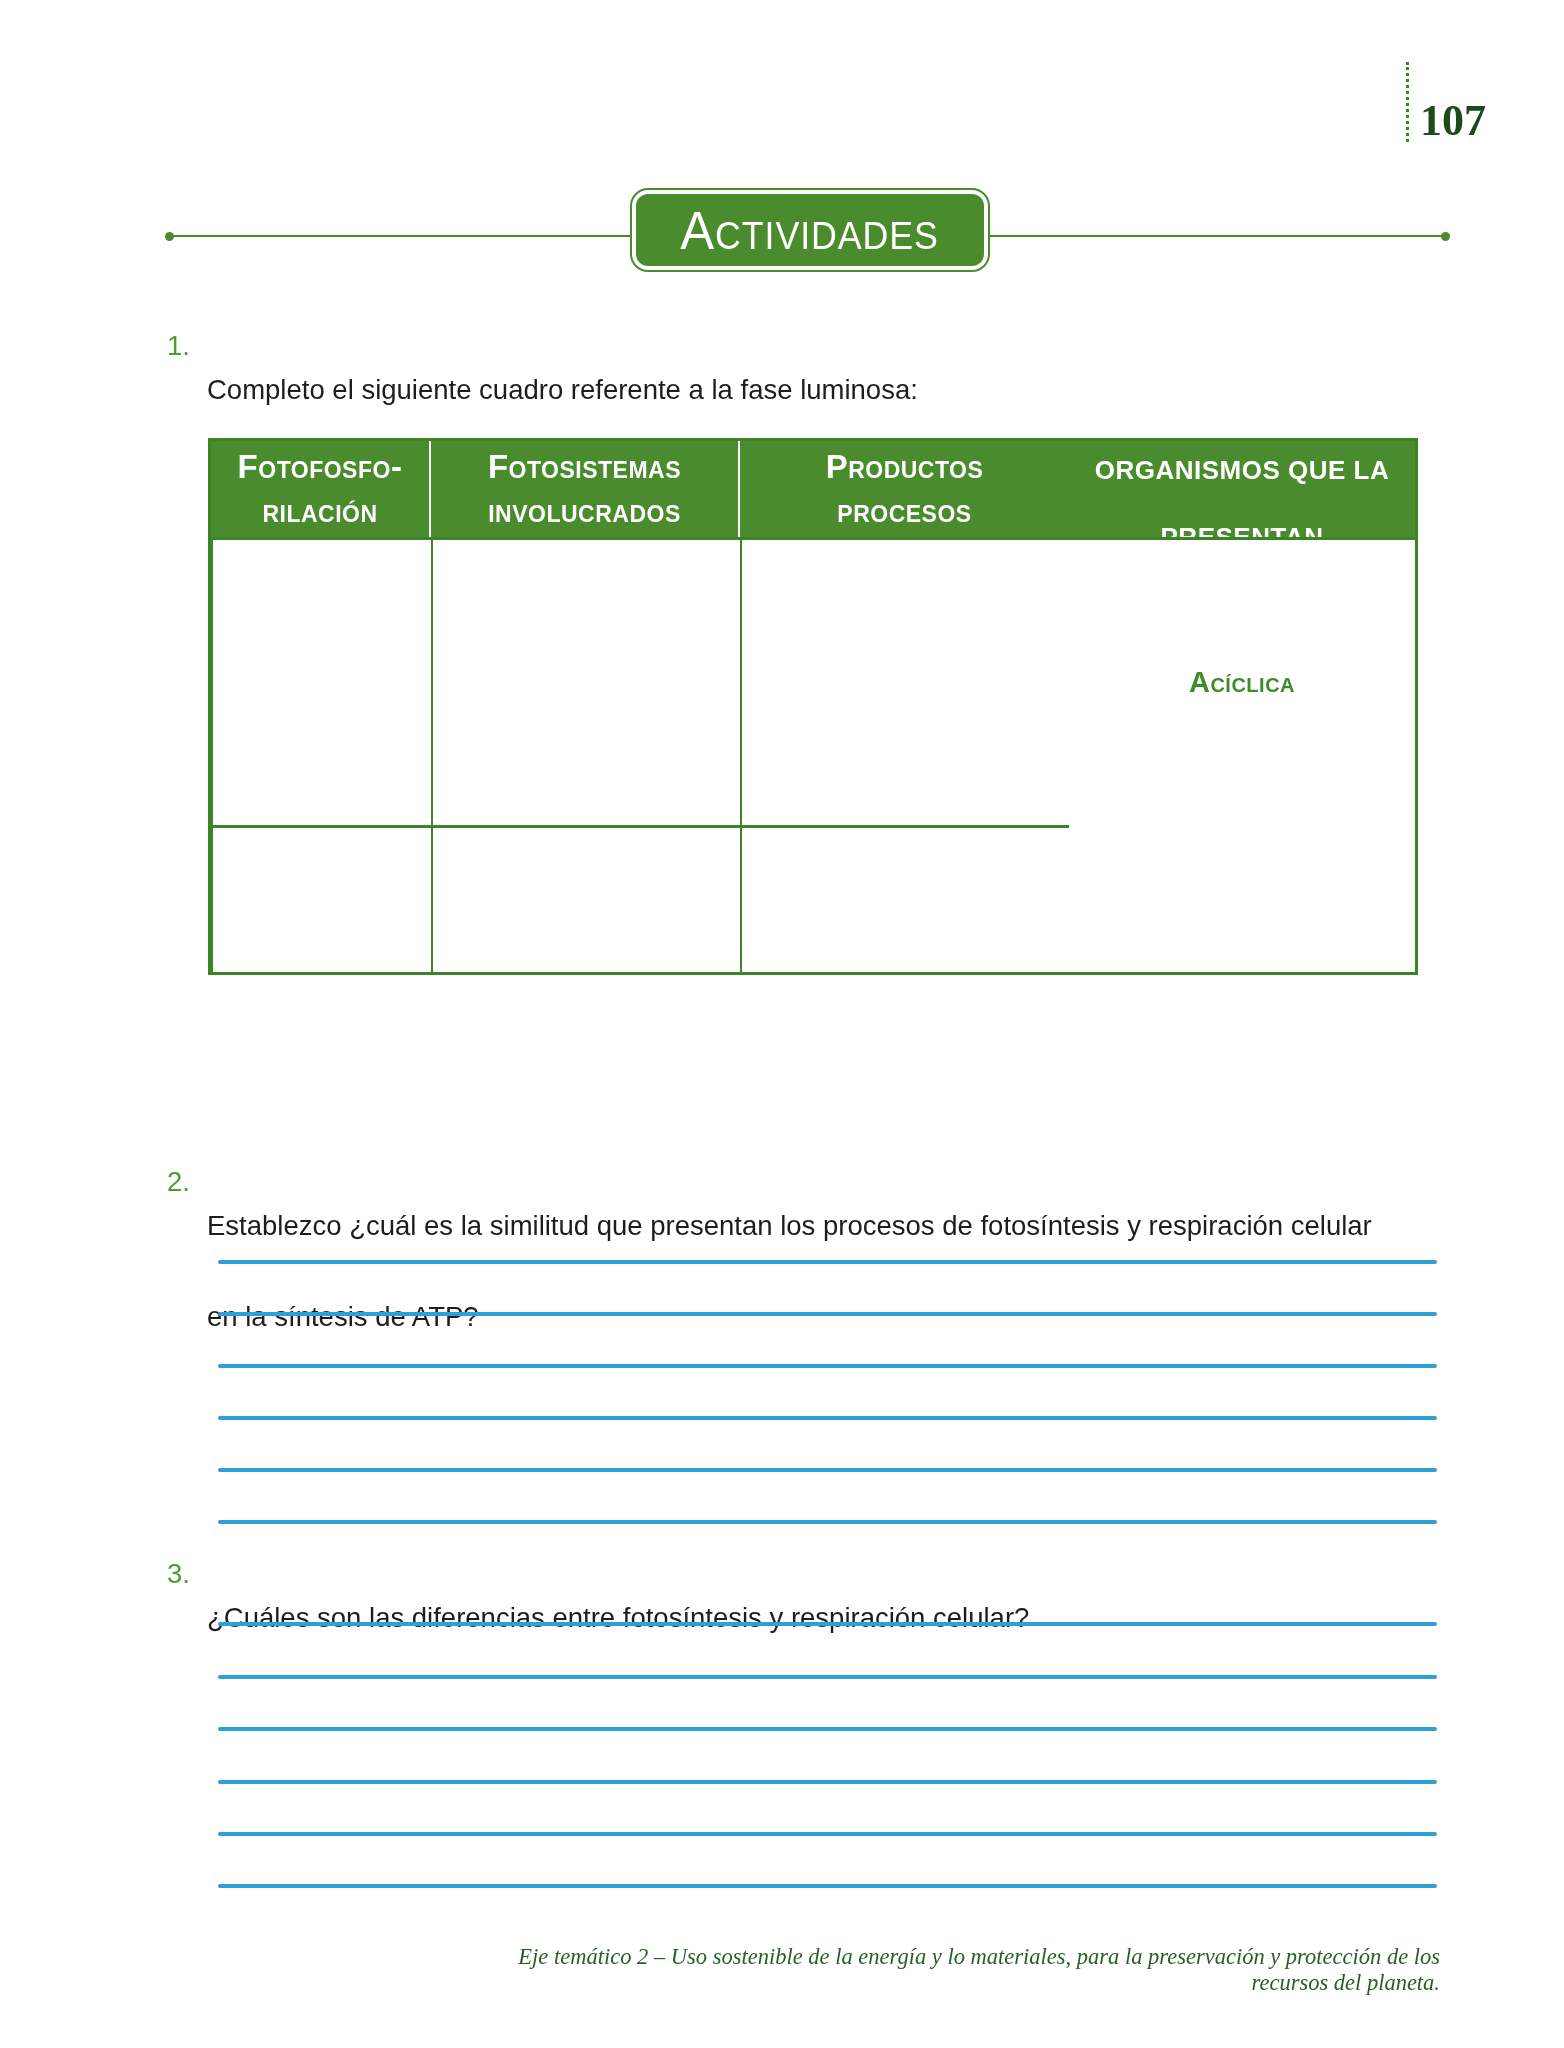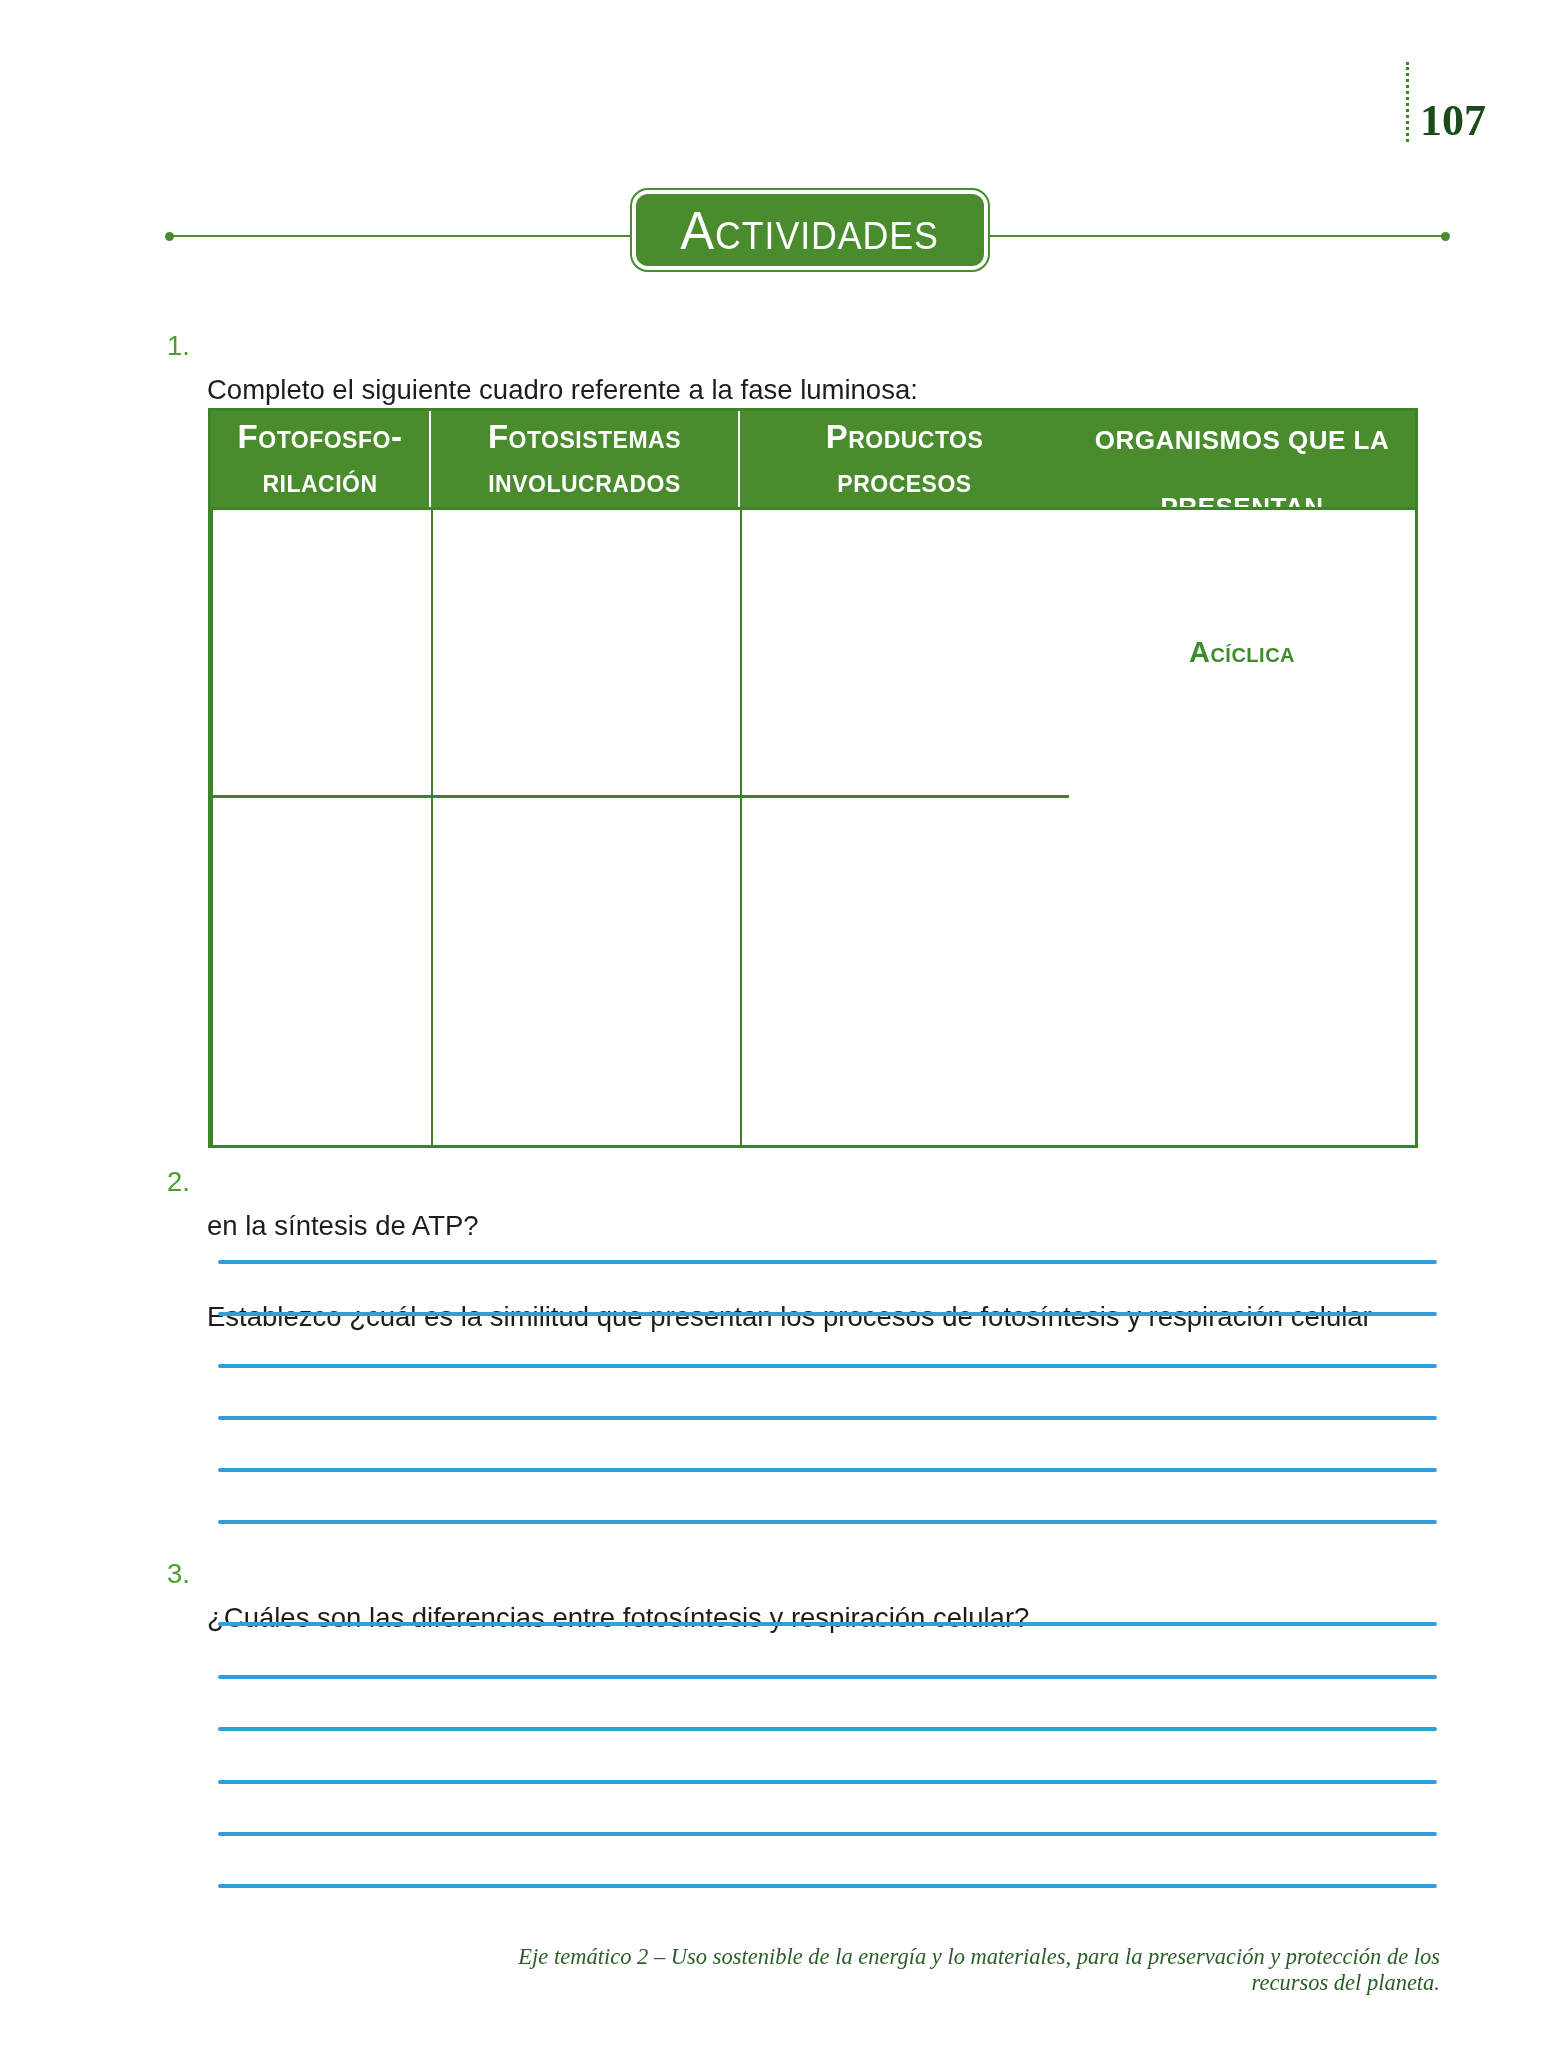--- a/index.html
+++ b/index.html
@@ -41,21 +41,21 @@
   .act-title{
     color:#fff;font-variant:small-caps;font-size:54px;letter-spacing:1px;
     transform:scaleX(0.94);line-height:1;
   }
   
   .item{position:absolute;left:167px;padding-left:40px;font-size:27.5px;}
   .item .num{position:absolute;left:0;top:0;color:var(--accent_green_text,#4a9e2f);line-height:47px;}
   .item-line{display:block;line-height:47px;white-space:nowrap;margin-top:44px;}
   
   .activity-table{
-    position:absolute;left:208px;top:408px;width:1210px;height:740px;
+    position:absolute;left:208px;top:438px;width:1210px;height:537px;
     box-sizing:border-box;border:3px solid var(--border_green,#3c8427);
     display:grid;grid-template-columns:220px 309px 329px 1fr;
     grid-template-rows:96px 288px auto;
   }
   .th{
     background:var(--brand_green,#4a8c2d);color:#fff;font-weight:bold;
     display:flex;flex-direction:column;align-items:center;justify-content:center;
     gap:9px;text-align:center;
   }
   .th.sep{border-right:2px solid #ffffff;}
@@ -129,22 +129,22 @@
     <div class="td vline"></div>
 
     <div class="td td-label">Acíclica</div>
     <div class="td vline"></div>
     <div class="td vline"></div>
     <div class="td vline"></div>
   </div>
 
   <div class="item" style="top:1158px;width:1300px;">
     <span class="num">2.</span>
+    <span class="item-line">Establezco ¿cuál es la similitud que presentan los procesos de fotosíntesis y respiración celular</span>
     <span class="item-line">en la síntesis de ATP?</span>
-    <span class="item-line">Establezco ¿cuál es la similitud que presentan los procesos de fotosíntesis y respiración celular</span>
   </div>
 
   <div class="ans-line" style="top:1260px;"></div>
   <div class="ans-line" style="top:1312px;"></div>
   <div class="ans-line" style="top:1364px;"></div>
   <div class="ans-line" style="top:1416px;"></div>
   <div class="ans-line" style="top:1468px;"></div>
   <div class="ans-line" style="top:1520px;"></div>
 
   <div class="item" style="top:1550px;width:1300px;">

